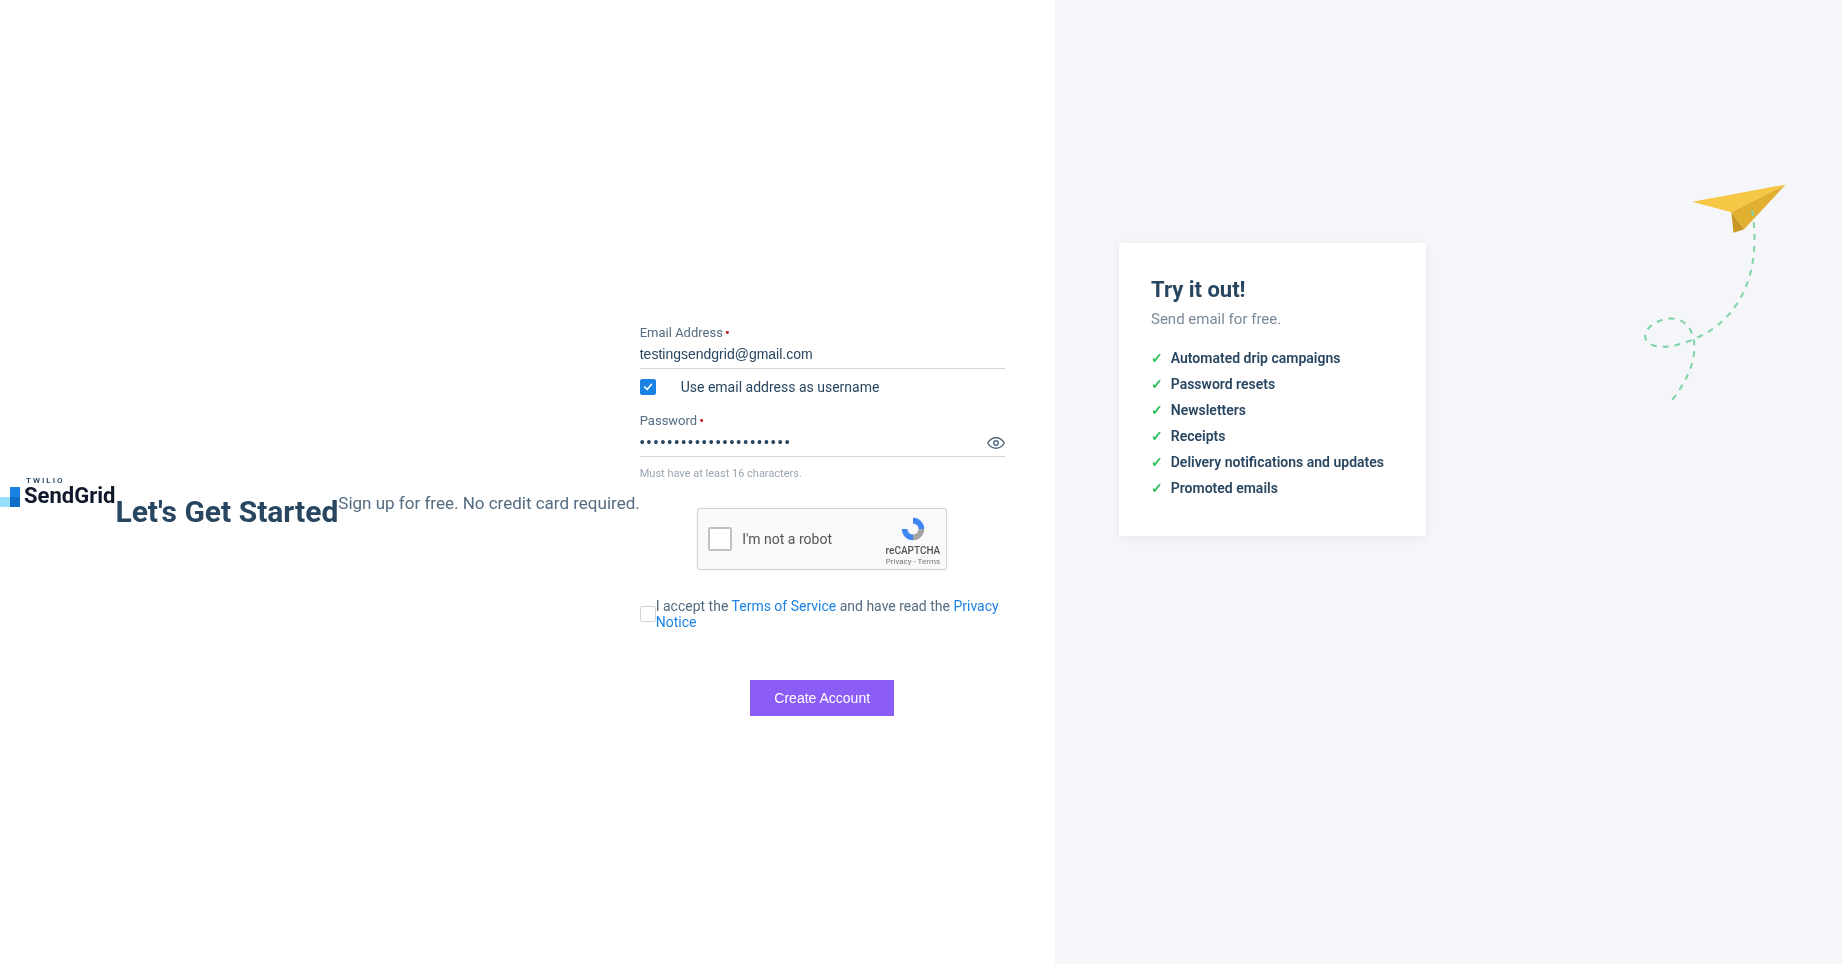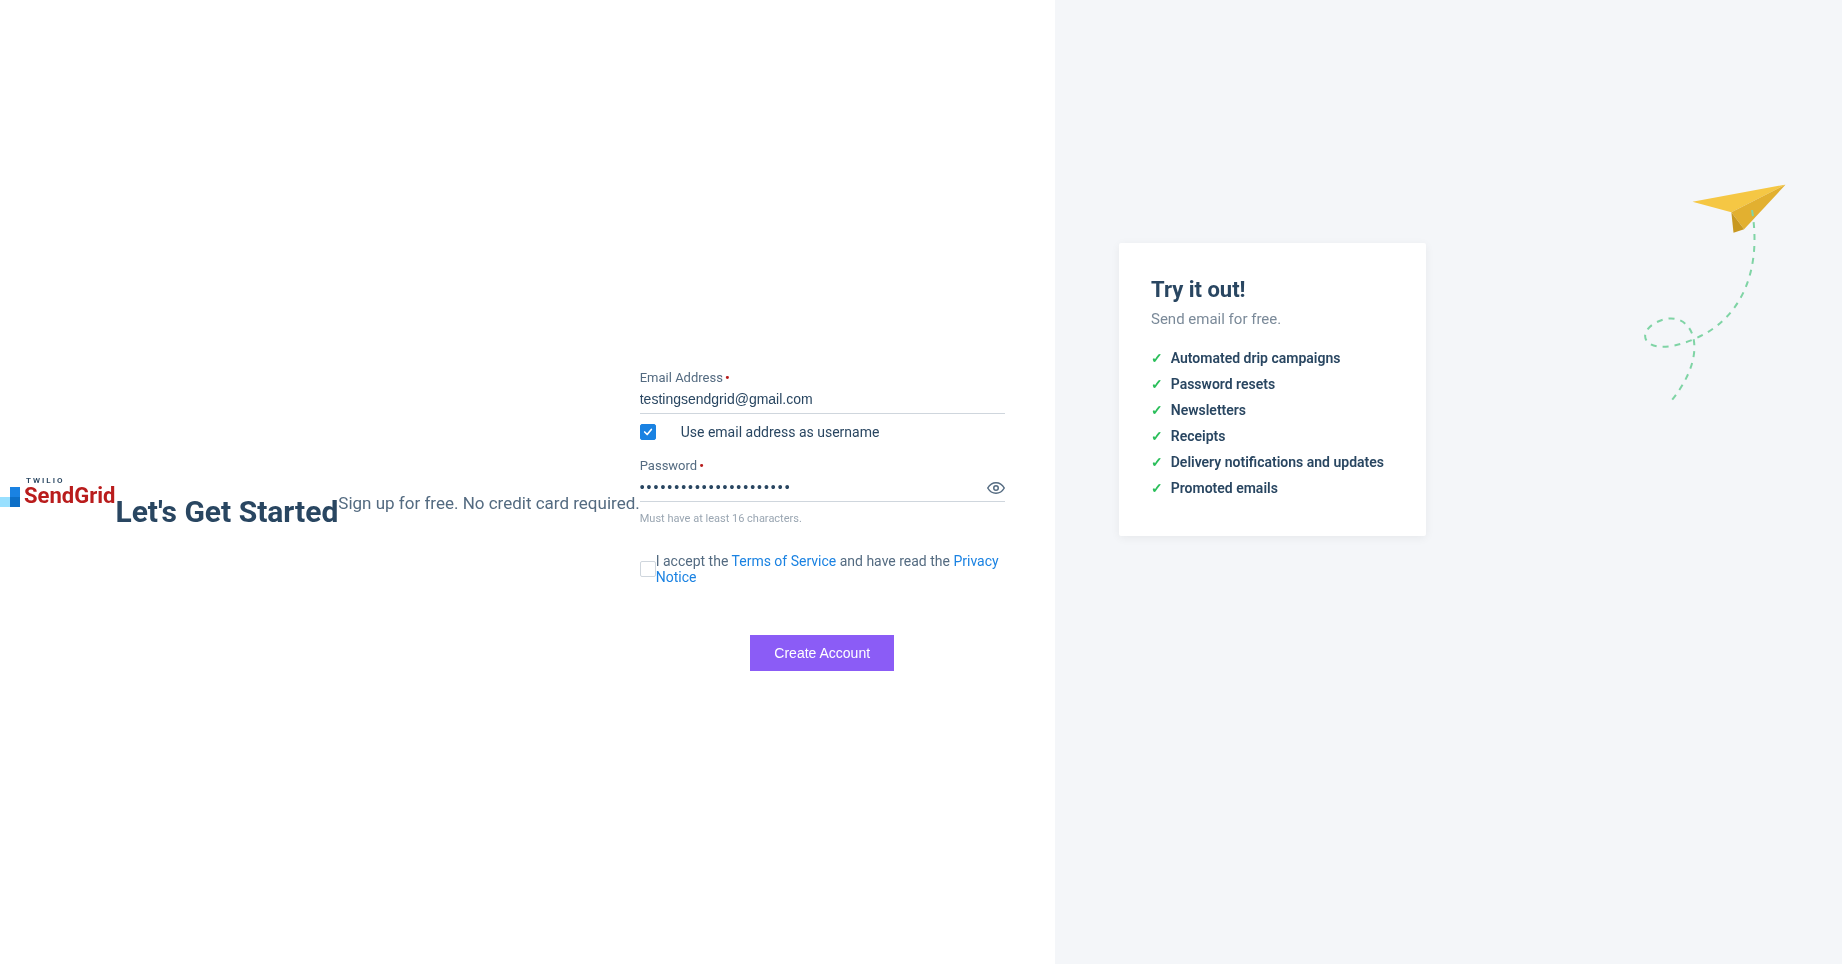--- a/index.html
+++ b/index.html
@@ -24,21 +24,21 @@
     background: #f4f6f9;
     position: relative;
   }
   .logo { display: flex; align-items: flex-end; gap: 4px; margin-bottom: 56px; }
   .logo-mark { position: relative; width: 20px; height: 20px; }
   .logo-mark .sq1 { position:absolute; width:10px; height:10px; background:#99e0ff; left:0; top:10px;}
   .logo-mark .sq2 { position:absolute; width:10px; height:10px; background:#1a82e2; left:10px; top:0;}
   .logo-mark .sq3 { position:absolute; width:10px; height:10px; background:#0d6fc7; left:10px; top:10px;}
   .logo-text-wrap { display:flex; flex-direction:column; line-height:1; }
   .logo-twilio { font-size:8px; letter-spacing:2px; color:#294661; font-weight:600; margin-left:2px;}
-  .logo-sg { font-size:22px; font-weight:700; color:#b91c1c; }
+  .logo-sg { font-size:22px; font-weight:700; color:#0f172a; }
   h1.title { font-size:30px; font-weight:700; color:#294661; margin-bottom:18px; }
   .subtitle { font-size:17px; color:#546b81; margin-bottom:34px; }
   .form { width: 365px; }
   .field-label { font-size:13px; color:#546b81; margin-bottom:2px; display:block;}
   .req { color:#b71c1c; font-weight:bold; margin-left:2px;}
   .text-input {
     width:100%; border:none; border-bottom:1px solid #cfd6dd;
     font-size:14px; padding:4px 0 6px 0; outline:none; color:#294661;
     background:transparent;
   }
@@ -128,20 +128,33 @@
       <input type="password" class="text-input" style="letter-spacing: 2px;" value="••••••••••••••••••••••">
       <span class="eye-icon">
         <svg width="18" height="18" viewBox="0 0 24 24" fill="none" stroke="currentColor" stroke-width="2">
             <path d="M1 12s4-7 11-7 11 7 11 7-4 7-11 7S1 12 1 12z"></path>
             <circle cx="12" cy="12" r="3"></circle>
           </svg>
       </span>
     </div>
     <div class="hint">Must have at least 16 characters.</div>
 
+    <div class="captcha">
+      <div class="captcha-cb"></div>
+      <span class="captcha-label">I'm not a robot</span>
+      <div class="captcha-brand">
+        <svg width="28" height="28" viewBox="0 0 40 40">
+            <path d="M20 4 A16 16 0 0 1 36 20 L28 20 A8 8 0 0 0 20 12 Z" fill="#4285f4"></path>
+            <path d="M36 20 A16 16 0 0 1 20 36 L20 28 A8 8 0 0 0 28 20 Z" fill="#a3a3a3"></path>
+            <path d="M20 36 A16 16 0 0 1 4 20 L12 20 A8 8 0 0 0 20 28 Z" fill="#4285f4"></path>
+          </svg>
+        <div class="rc">reCAPTCHA</div>
+        <div>Privacy - Terms</div>
+      </div>
+    </div>
 
     <div class="accept-row">
       <div class="cb unchecked"></div>
       <span>
         <span>I accept the </span><a>Terms of Service</a><span> and have read the </span><a>Privacy Notice</a>
       </span>
     </div>
 
     <button class="submit-btn">Create Account</button>
   </div>

